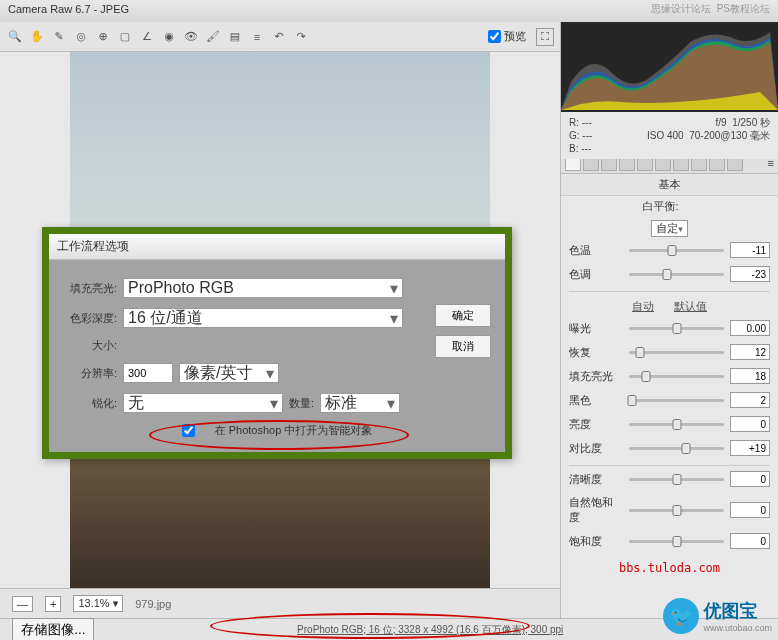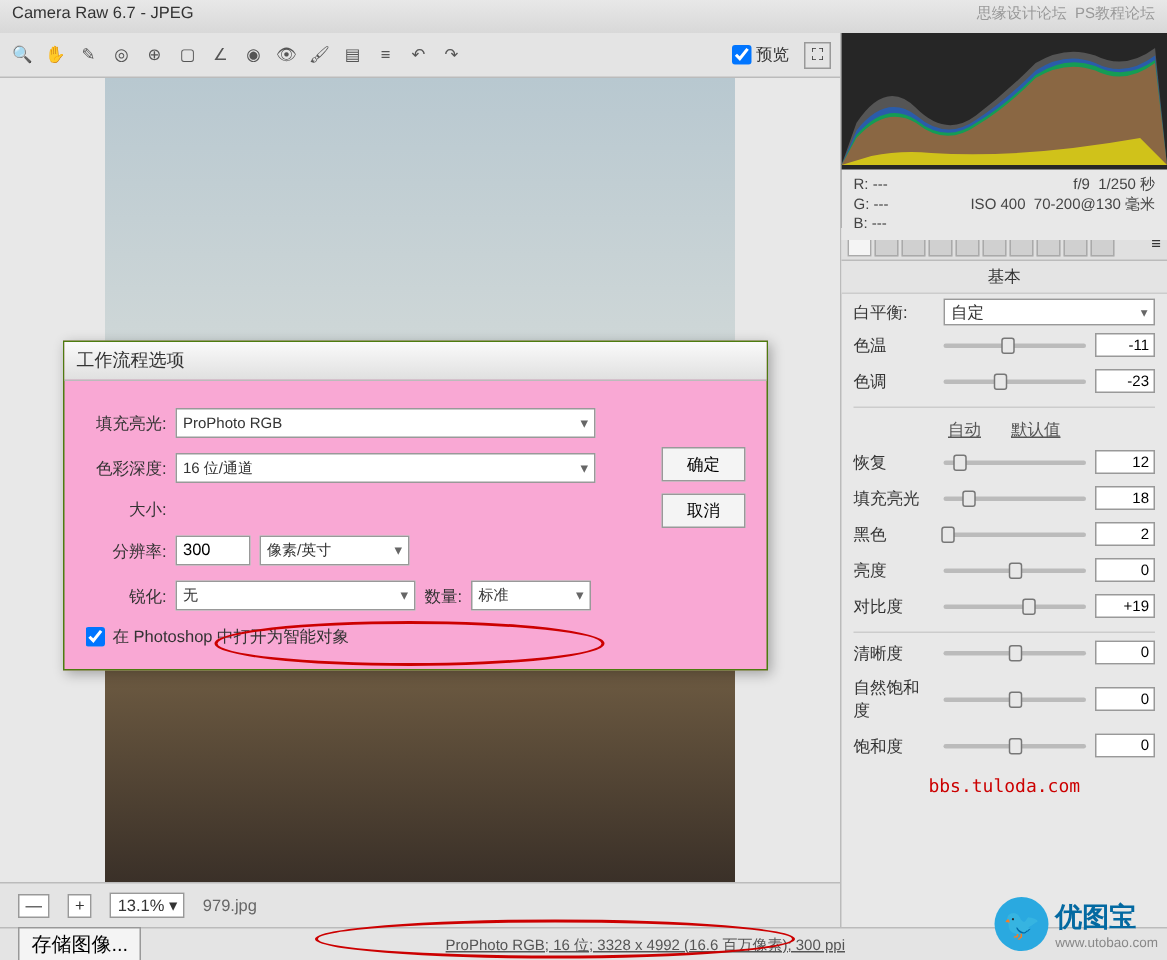--- a/index.html
+++ b/index.html
@@ -16,42 +16,42 @@
 .image-area { height: 536px; background: #e8e8e8; display: flex; justify-content: center; padding: 0 40px; position: relative; }
 .image-preview { width: 420px; height: 536px; background: linear-gradient(to bottom, #b8c8d0 0%, #d0d8d8 35%, #e8e0d0 45%, #c8a878 60%, #6a5840 75%, #3a3028 100%); position: relative; overflow: hidden; }
 .bottom-bar { height: 30px; background: #e4e4e4; border-top: 1px solid #bbb; display: flex; align-items: center; padding: 0 12px; gap: 12px; font-size: 11px; position: relative; }
 .zoom-box { border: 1px solid #999; padding: 1px 4px; background: #fff; }
 .filename { flex: 1; text-align: left; color: #666; }
 .status-bar { height: 22px; background: #e4e4e4; border-top: 1px solid #bbb; display: flex; align-items: center; padding: 0 12px; font-size: 10px; position: relative; }
 .save-btn { border: 1px solid #999; padding: 2px 8px; background: #f4f4f4; }
 .status-text { flex: 1; text-align: center; text-decoration: underline; color: #555; }
 .circle-annot { position: absolute; border: 2px solid #c00; border-radius: 50%; pointer-events: none; }
 
-.dialog { position: absolute; left: 42px; top: 175px; width: 470px; background: #f9a8d4; border: 1px solid #4d7c0f; box-shadow: 2px 2px 8px rgba(0,0,0,.3); z-index: 10; }
+.dialog { position: absolute; left: 42px; top: 175px; width: 470px; background: #a3a3a3; border: 7px solid #4d7c0f; box-shadow: 2px 2px 8px rgba(0,0,0,.3); z-index: 10; }
 .dialog-title { background: linear-gradient(#fafafa,#e0e0e0); padding: 4px 8px; font-size: 12px; border-bottom: 1px solid #bbb; }
 .dialog-body { padding: 18px 14px 14px 14px; }
 .dialog-row { display: flex; align-items: center; margin-bottom: 10px; gap: 6px; }
 .dialog-label { width: 54px; text-align: right; font-size: 11px; }
 .dialog-input { flex: 1; border: 1px solid #999; padding: 2px 4px; background: #fff; font-size: 11px; height: 20px; }
-.dialog-select { flex: 1; border: 1px solid #999; padding: 2px 4px; background: #fff; font-size: 10px; height: 20px; display: flex; justify-content: space-between; align-items: center; }
+.dialog-select { flex: 1; border: 1px solid #999; padding: 2px 4px; background: #fff; font-size: 16px; height: 20px; display: flex; justify-content: space-between; align-items: center; }
 .dialog-select::after { content: "▾"; color: #666; }
 .dialog-small { width: 50px; flex: none; }
 .dialog-btn { border: 1px solid #999; padding: 3px 16px; background: #f4f4f4; font-size: 11px; }
 .dialog-right-col { position: absolute; right: 14px; top: 44px; display: flex; flex-direction: column; gap: 8px; }
-.dialog-check { display: flex; align-items: center; gap: 5px; margin-top: 8px; font-size: 11px; }
+.dialog-check { display: flex; align-items: center; justify-content: center; gap: 20px; margin-top: 8px; font-size: 11px; }
 
 .histogram { height: 130px; background: #262626; position: relative; }
 .histo-svg { width: 100%; height: 88px; }
 .histo-info { background: #e8e8e8; color: #444; font-size: 10px; display: flex; padding: 4px 8px; justify-content: space-between; }
 .rgb-col { line-height: 13px; }
 .tab-strip { height: 22px; background: #e0e0e0; border-bottom: 1px solid #bbb; display: flex; align-items: center; padding: 0 4px; gap: 2px; }
 .tab { width: 16px; height: 16px; background: #d0d0d0; border: 1px solid #aaa; }
 .tab.active { background: #f4f4f4; }
 .panel-header { text-align: center; padding: 3px 0; font-size: 11px; border-bottom: 1px solid #ccc; background: #e4e4e4; }
-.ctrl-row { display: flex; align-items: center; padding: 3px 8px; gap: 6px; font-size: 11px; }
+.ctrl-row { display: flex; align-items: center; padding: 3px 8px; gap: 6px; font-size: 11px; flex-direction: column; }
 .ctrl-label { width: 54px; }
 .ctrl-select { flex: 1; border: 1px solid #999; background: #fff; height: 18px; padding: 0 4px; display: flex; justify-content: space-between; align-items: center; }
 .ctrl-select::after { content: "▾"; color: #666; font-size: 9px; }
 .ctrl-value { width: 40px; border: 1px solid #999; background: #fff; text-align: right; padding: 1px 3px; height: 16px; font-size: 10px; }
 .slider-row { display: flex; align-items: center; padding: 2px 8px 6px 8px; gap: 6px; font-size: 11px; }
 .slider-label { width: 54px; }
 .slider-track { flex: 1; height: 3px; background: #bbb; position: relative; border-radius: 2px; }
 .slider-thumb { position: absolute; top: -4px; width: 9px; height: 11px; background: #e8e8e8; border: 1px solid #777; border-radius: 2px; transform: translateX(-50%); }
 .autodef-row { display: flex; justify-content: center; gap: 20px; padding: 4px 0; font-size: 11px; text-decoration: underline; color: #555; }
 .sep { height: 1px; background: #ccc; margin: 3px 8px; }
@@ -210,20 +210,27 @@
           <div class="slider-thumb" style="left:40%"></div>
         </div>
       <input class="ctrl-value" value="-23" style="">
     </div>
     <div class="sep"></div>
     <div class="autodef-row">
       <span>自动</span>
       <span>默认值</span>
     </div>
     <div class="slider-row">
+      <span class="slider-label">曝光</span>
+      <div class="slider-track">
+          <div class="slider-thumb" style="left:50%"></div>
+        </div>
+      <input class="ctrl-value" value="0.00" style="">
+    </div>
+    <div class="slider-row">
       <span class="slider-label">恢复</span>
       <div class="slider-track">
           <div class="slider-thumb" style="left:12%"></div>
         </div>
       <input class="ctrl-value" value="12" style="">
     </div>
     <div class="slider-row">
       <span class="slider-label">填充亮光</span>
       <div class="slider-track">
           <div class="slider-thumb" style="left:18%"></div>

